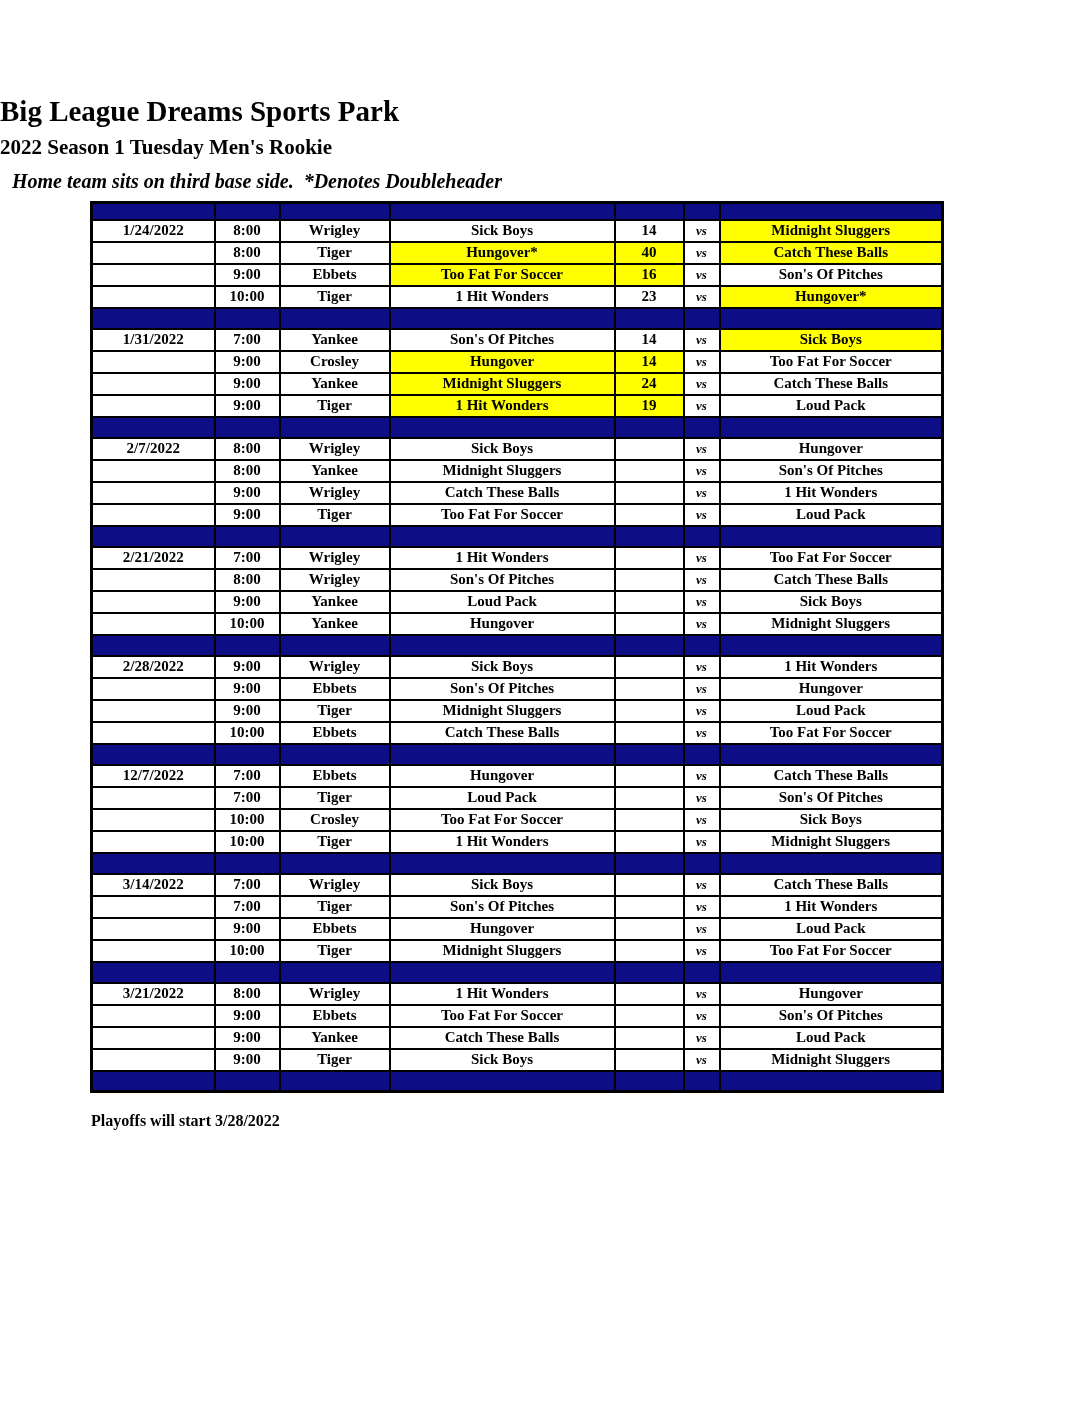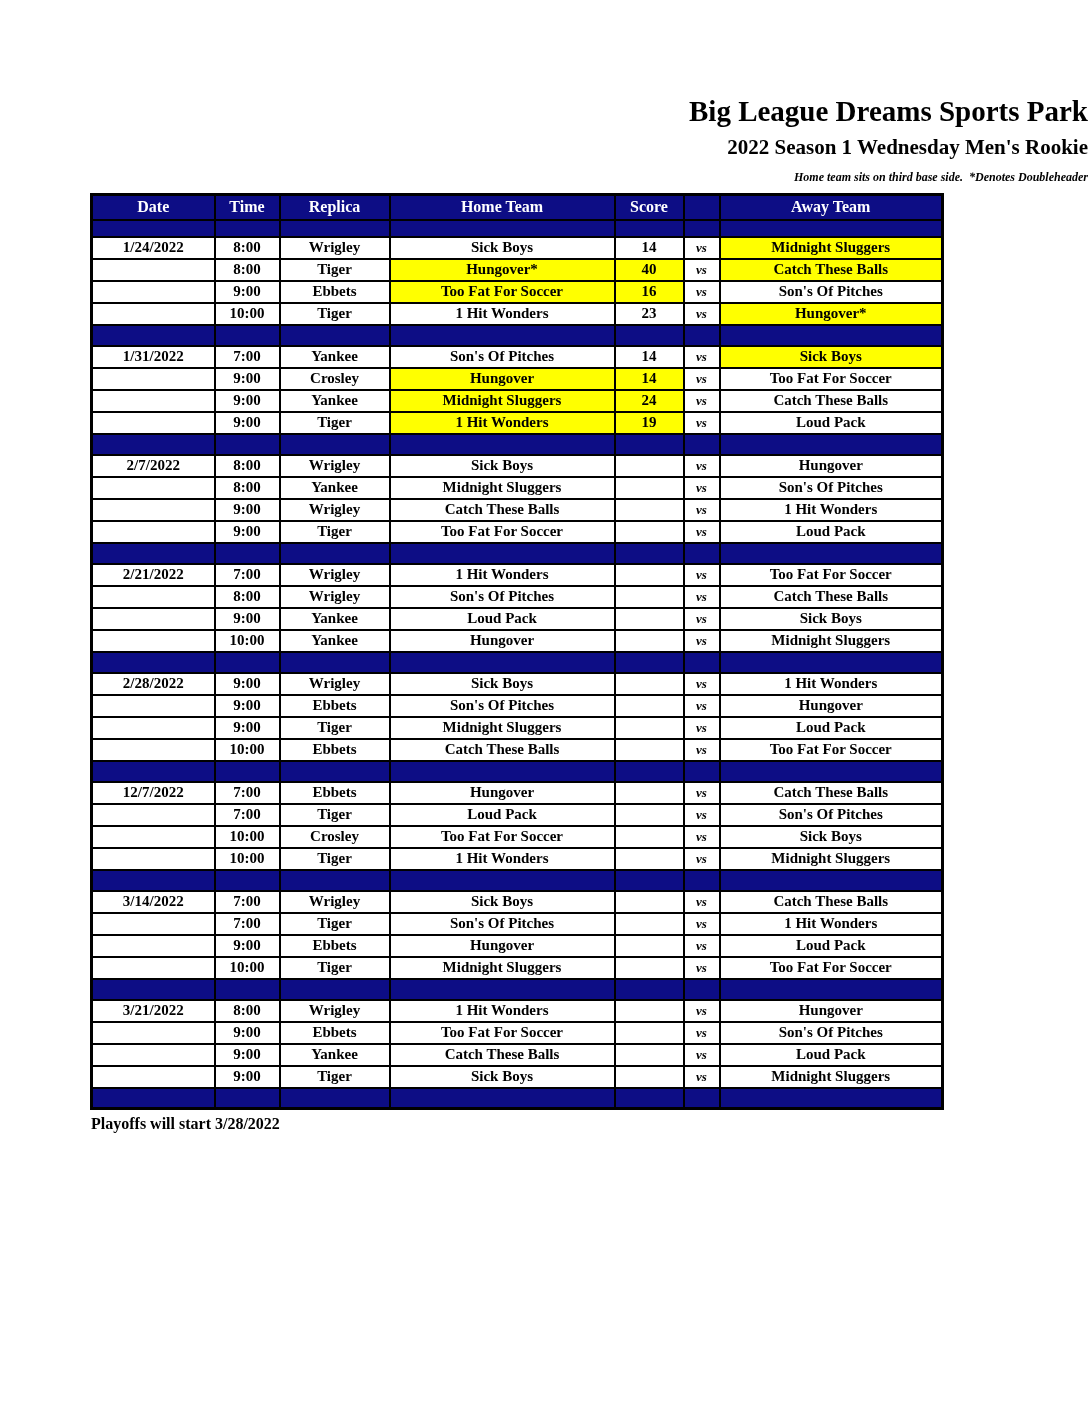--- a/index.html
+++ b/index.html
@@ -15,37 +15,37 @@
     background: #ffffff;
   }
   body {
     width: 1088px;
     height: 1408px;
     font-family: "Liberation Serif", "DejaVu Serif", serif;
     color: #000000;
     overflow: hidden;
   }
   .page-header {
-    text-align: right;
+    text-align: left;
     padding-top: 95px;
   }
   .page-title {
     margin: 0;
     font-size: 29px;
     font-weight: bold;
     letter-spacing: 0px;
   }
   .page-subtitle {
     margin: 7px 0 0 0;
     font-size: 21px;
     font-weight: bold;
   }
   .page-note {
-    margin: 10px 0 0 0;
-    font-size: 12px;
+    margin: 10px 0 0 12px;
+    font-size: 20px;
     font-weight: bold;
     font-style: italic;
     white-space: pre;
   }
   table.schedule {
     border-collapse: collapse;
     table-layout: fixed;
     width: 851px;
     margin: 8px 0 0 90px;
     border: 3px solid var(--border);
@@ -82,54 +82,45 @@
   }
   tr.game-row td.hl {
     background: var(--highlight);
   }
   tr.game-row td.vs {
     font-style: italic;
     font-size: 13px;
     border-radius: 8px;
   }
   .page-footer {
-    margin: 5px 0 0 91px;
+    margin: 19px 0 0 91px;
     font-size: 16px;
     font-weight: bold;
   }
 </style>
 </head>
 <body>
 
 <div class="page-header">
   <h1 class="page-title">Big League Dreams Sports Park</h1>
-  <h2 class="page-subtitle">2022 Season 1 Wednesday Men's Rookie</h2>
+  <h2 class="page-subtitle">2022 Season 1 Tuesday Men's Rookie</h2>
   <div class="page-note">Home team sits on third base side.  *Denotes Doubleheader</div>
 </div>
 
 <table class="schedule">
   <colgroup>
     <col style="width:123px">
     <col style="width:65px">
     <col style="width:110px">
     <col style="width:225px">
     <col style="width:69px">
     <col style="width:36px">
     <col style="width:223px">
   </colgroup>
   <tbody>
-      <tr class="header-row">
-        <th>Date</th>
-        <th>Time</th>
-        <th>Replica</th>
-        <th>Home Team</th>
-        <th>Score</th>
-        <th></th>
-        <th>Away Team</th>
-      </tr>
       <tr class="subheader-row">
         <td></td>
         <td></td>
         <td></td>
         <td></td>
         <td></td>
         <td></td>
         <td></td>
       </tr>
       <tr class="game-row">

